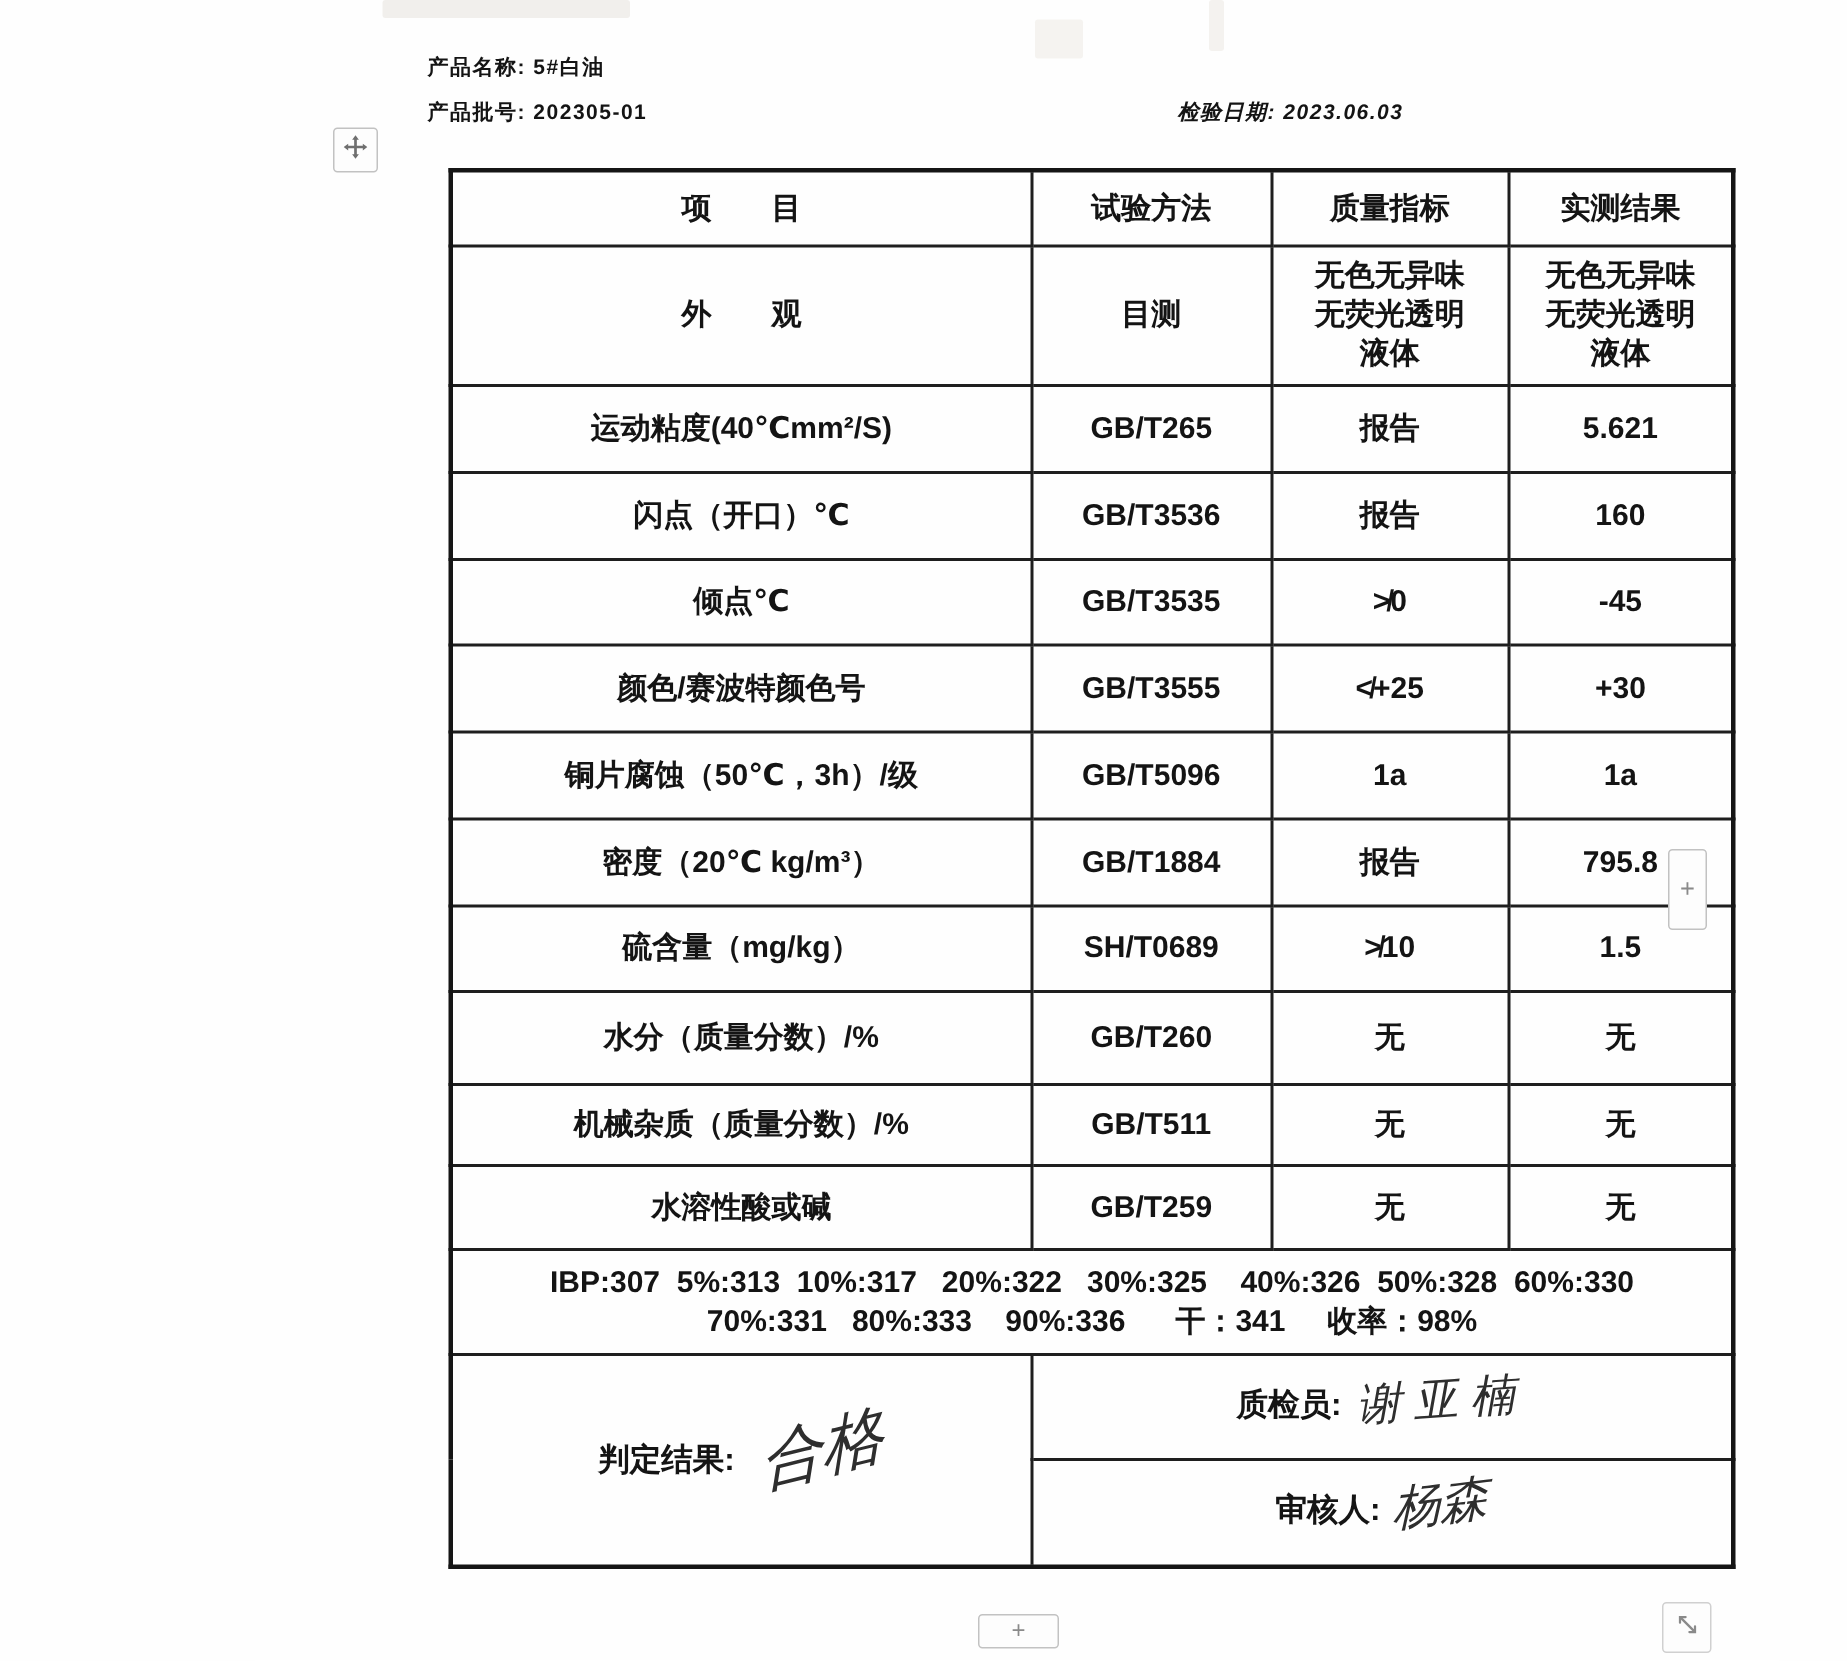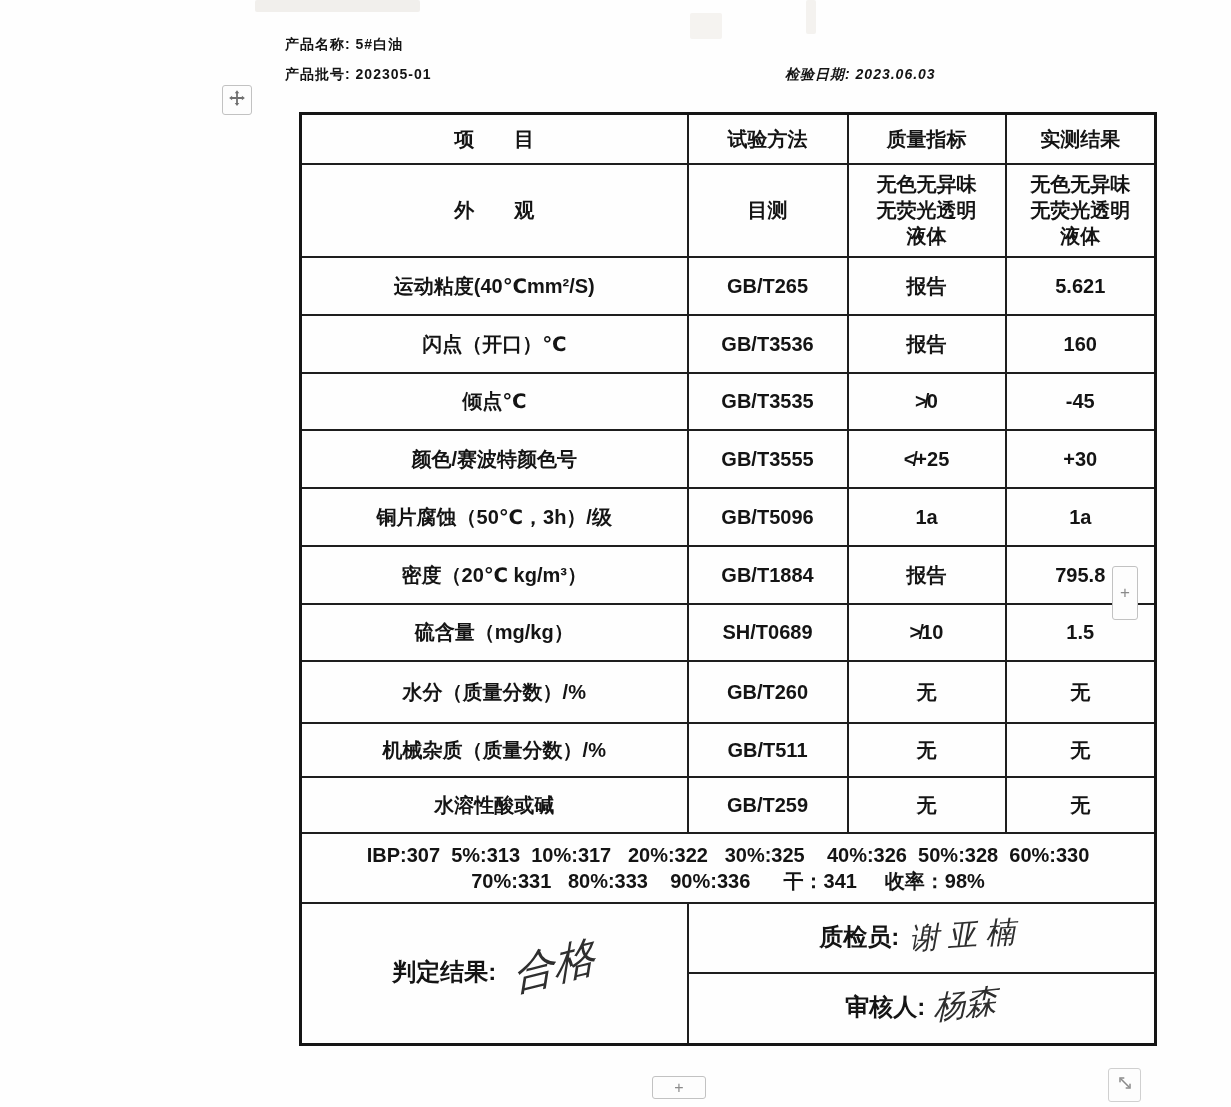--- a/index.html
+++ b/index.html
@@ -36,21 +36,21 @@
   td.footcell{text-align:left;vertical-align:middle;padding-left:28px;}
   td.sigcell{text-align:left;vertical-align:middle;padding-left:60px;}
 
   .sig{
     font-family:"DejaVu Serif",serif;font-style:italic;font-weight:500;color:#2e2e2e;
     display:inline-block;
   }
   .sig-judge{font-size:42px;transform:rotate(-14deg) skewX(-10deg);margin-left:16px;margin-top:-14px;}
   .sig-inspector{font-size:30px;transform:rotate(-4deg);letter-spacing:8px;margin-left:10px;margin-top:-8px;}
   .sig-reviewer{font-size:32px;transform:rotate(-7deg) skewX(-6deg);margin-left:8px;margin-top:-10px;}
-  .footlabel{font-size:24px;font-weight:bold;}
+  .footlabel{font-size:21px;font-weight:bold;}
 
   
   .handle{position:absolute;border:1px solid #c2c2c2;background:#fdfdfd;border-radius:3px;
           display:flex;align-items:center;justify-content:center;color:#8a8a8a;}
   .move-handle{left:222px;top:85px;width:28px;height:28px;}
   .addcol-handle{left:1112px;top:566px;width:24px;height:52px;font-size:17px;}
   .addrow-handle{left:652px;top:1076px;width:52px;height:21px;font-size:16px;}
   .resize-handle{left:1108px;top:1068px;width:31px;height:32px;border-color:#d0d0d0;}
 </style>
 </head>

